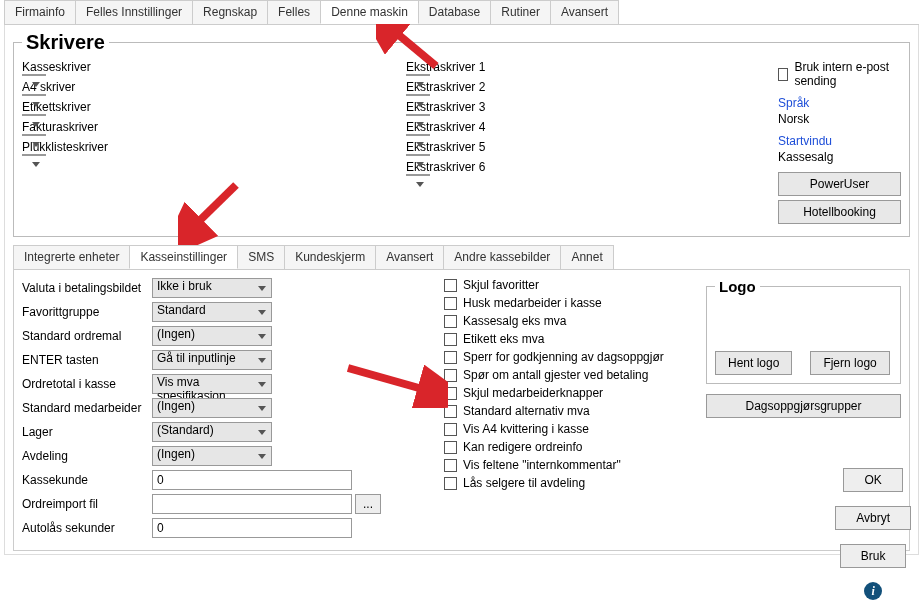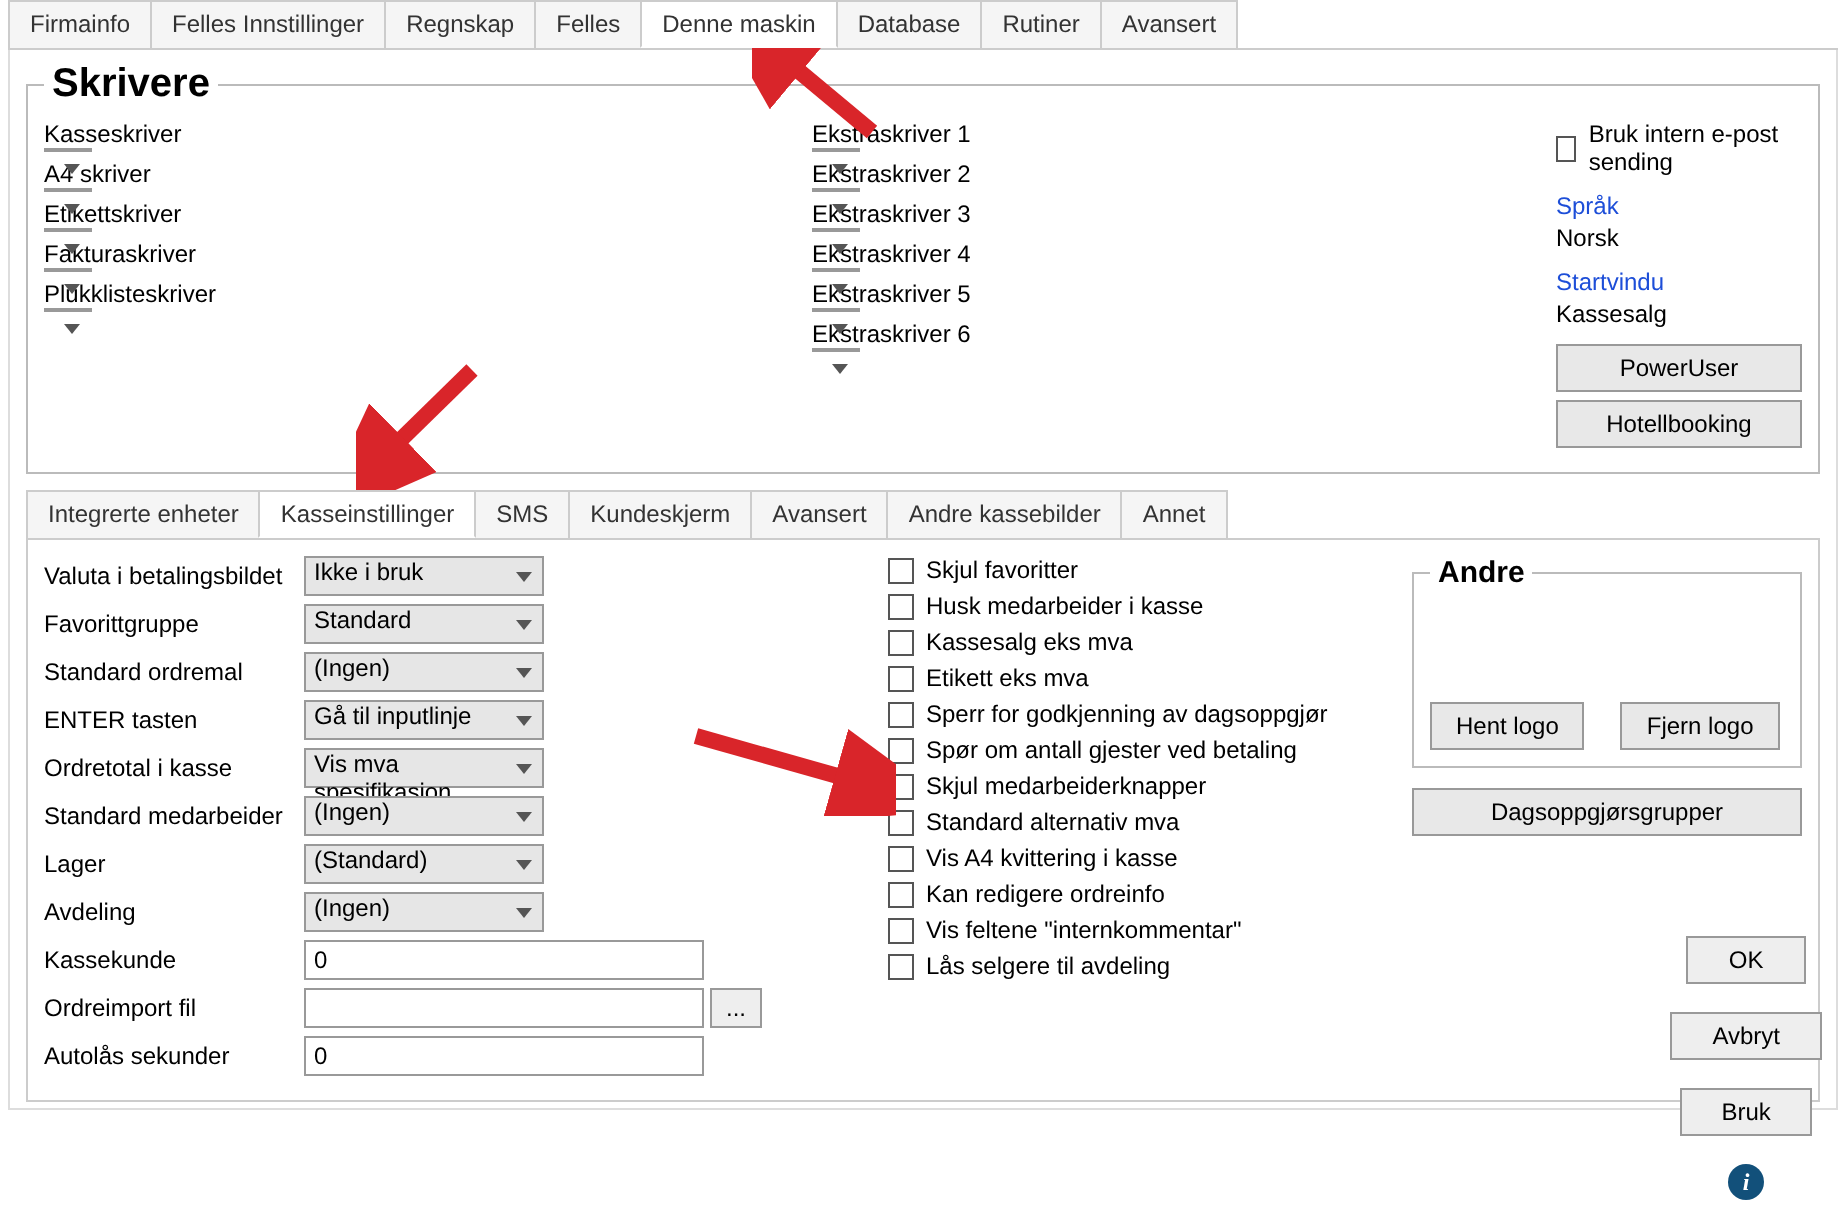--- a/index.html
+++ b/index.html
@@ -387,21 +387,21 @@
             <span class="checkbox"></span>
             <span>Vis feltene "internkommentar"</span>
           </div>
           <div class="check-row">
             <span class="checkbox"></span>
             <span>Lås selgere til avdeling</span>
           </div>
         </div>
       <div class="settings-right">
         <fieldset class="logo-fs">
-          <legend style="font-weight:bold;font-size:15px;padding:0 4px;">Andre</legend>
+          <legend style="font-weight:bold;font-size:15px;padding:0 4px;">Logo</legend>
           <div class="logo-btns">
             <div class="btn">Hent logo</div>
             <div class="btn">Fjern logo</div>
           </div>
         </fieldset>
         <div class="btn" style="width:100%;">Dagsoppgjørsgrupper</div>
       </div>
     </div>
   </div>
 

